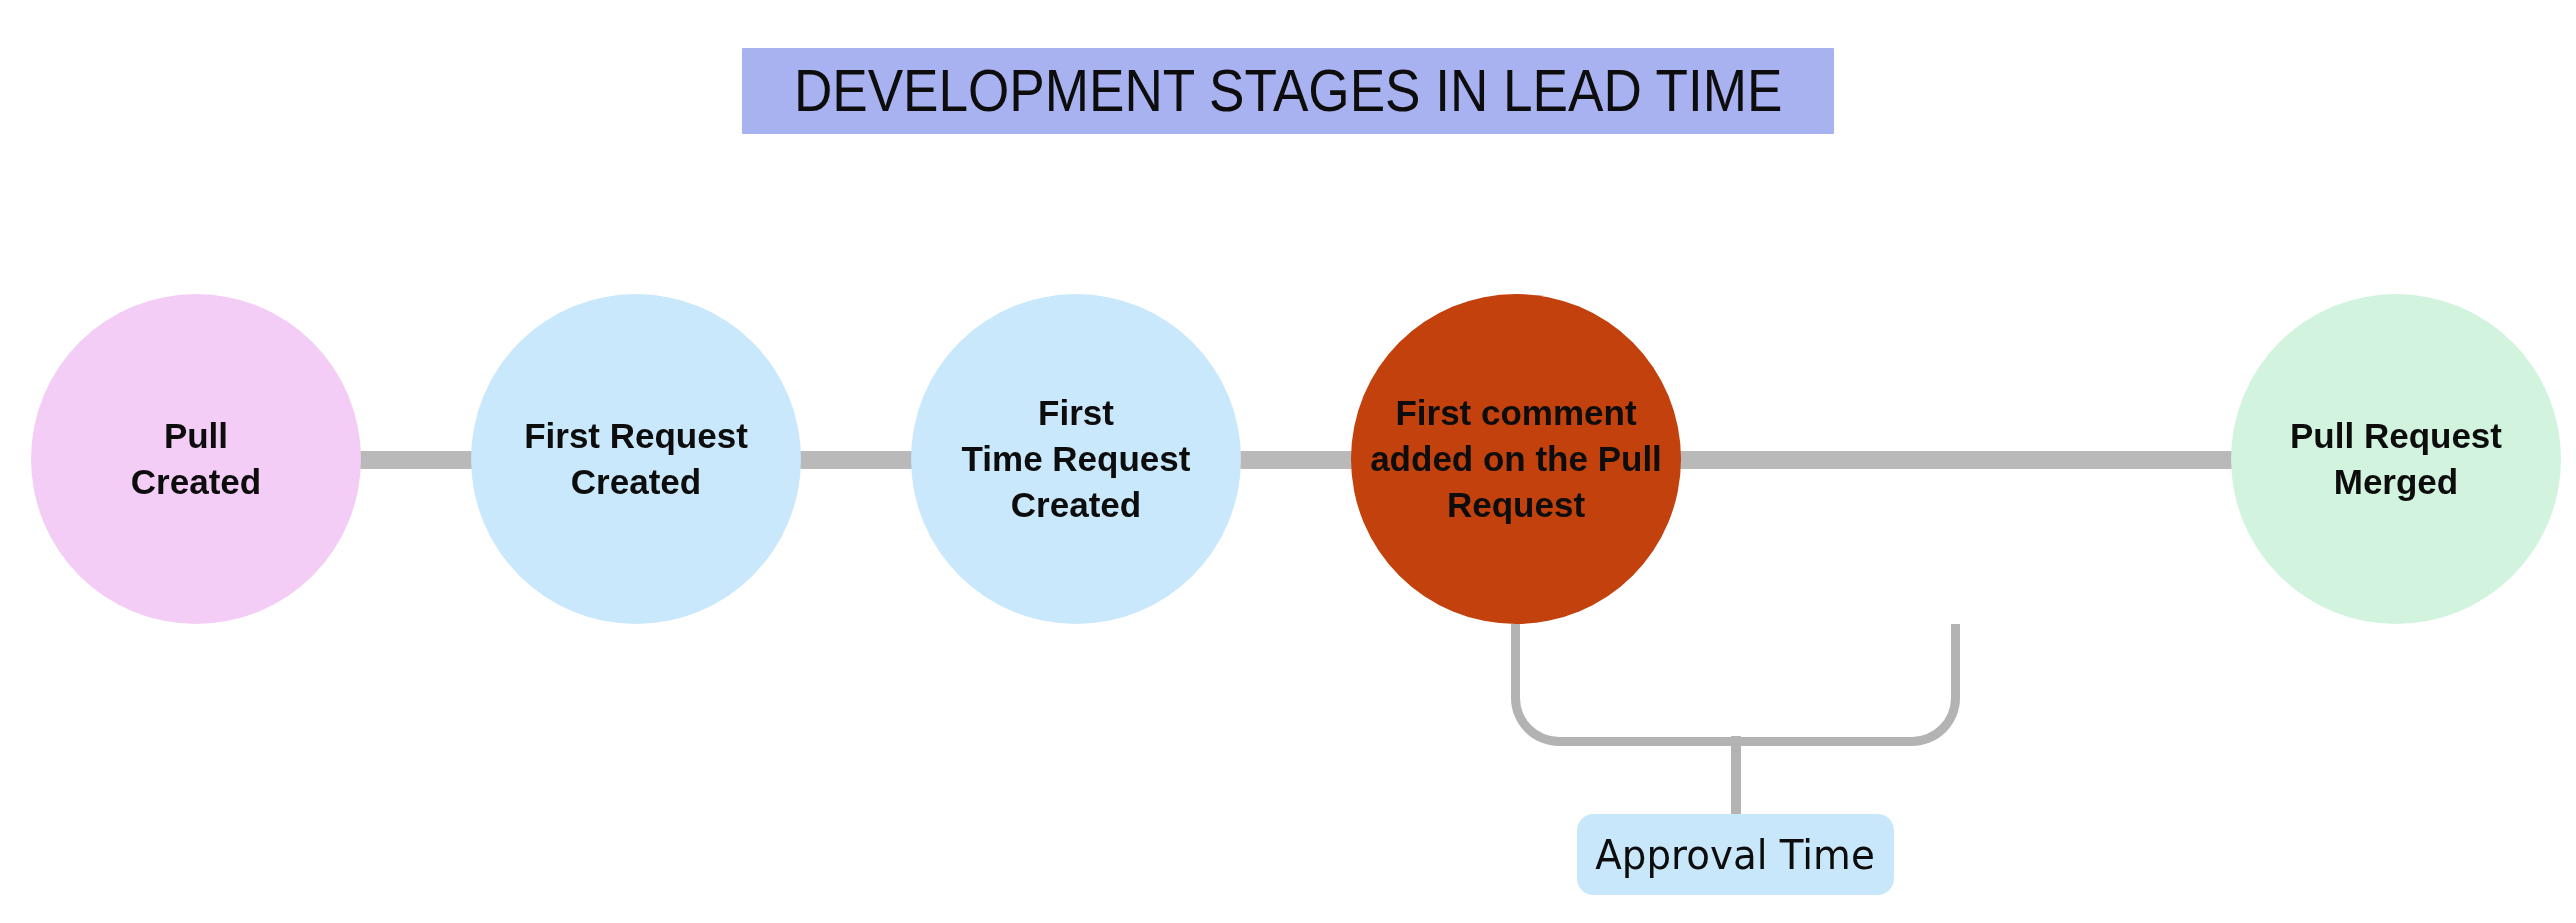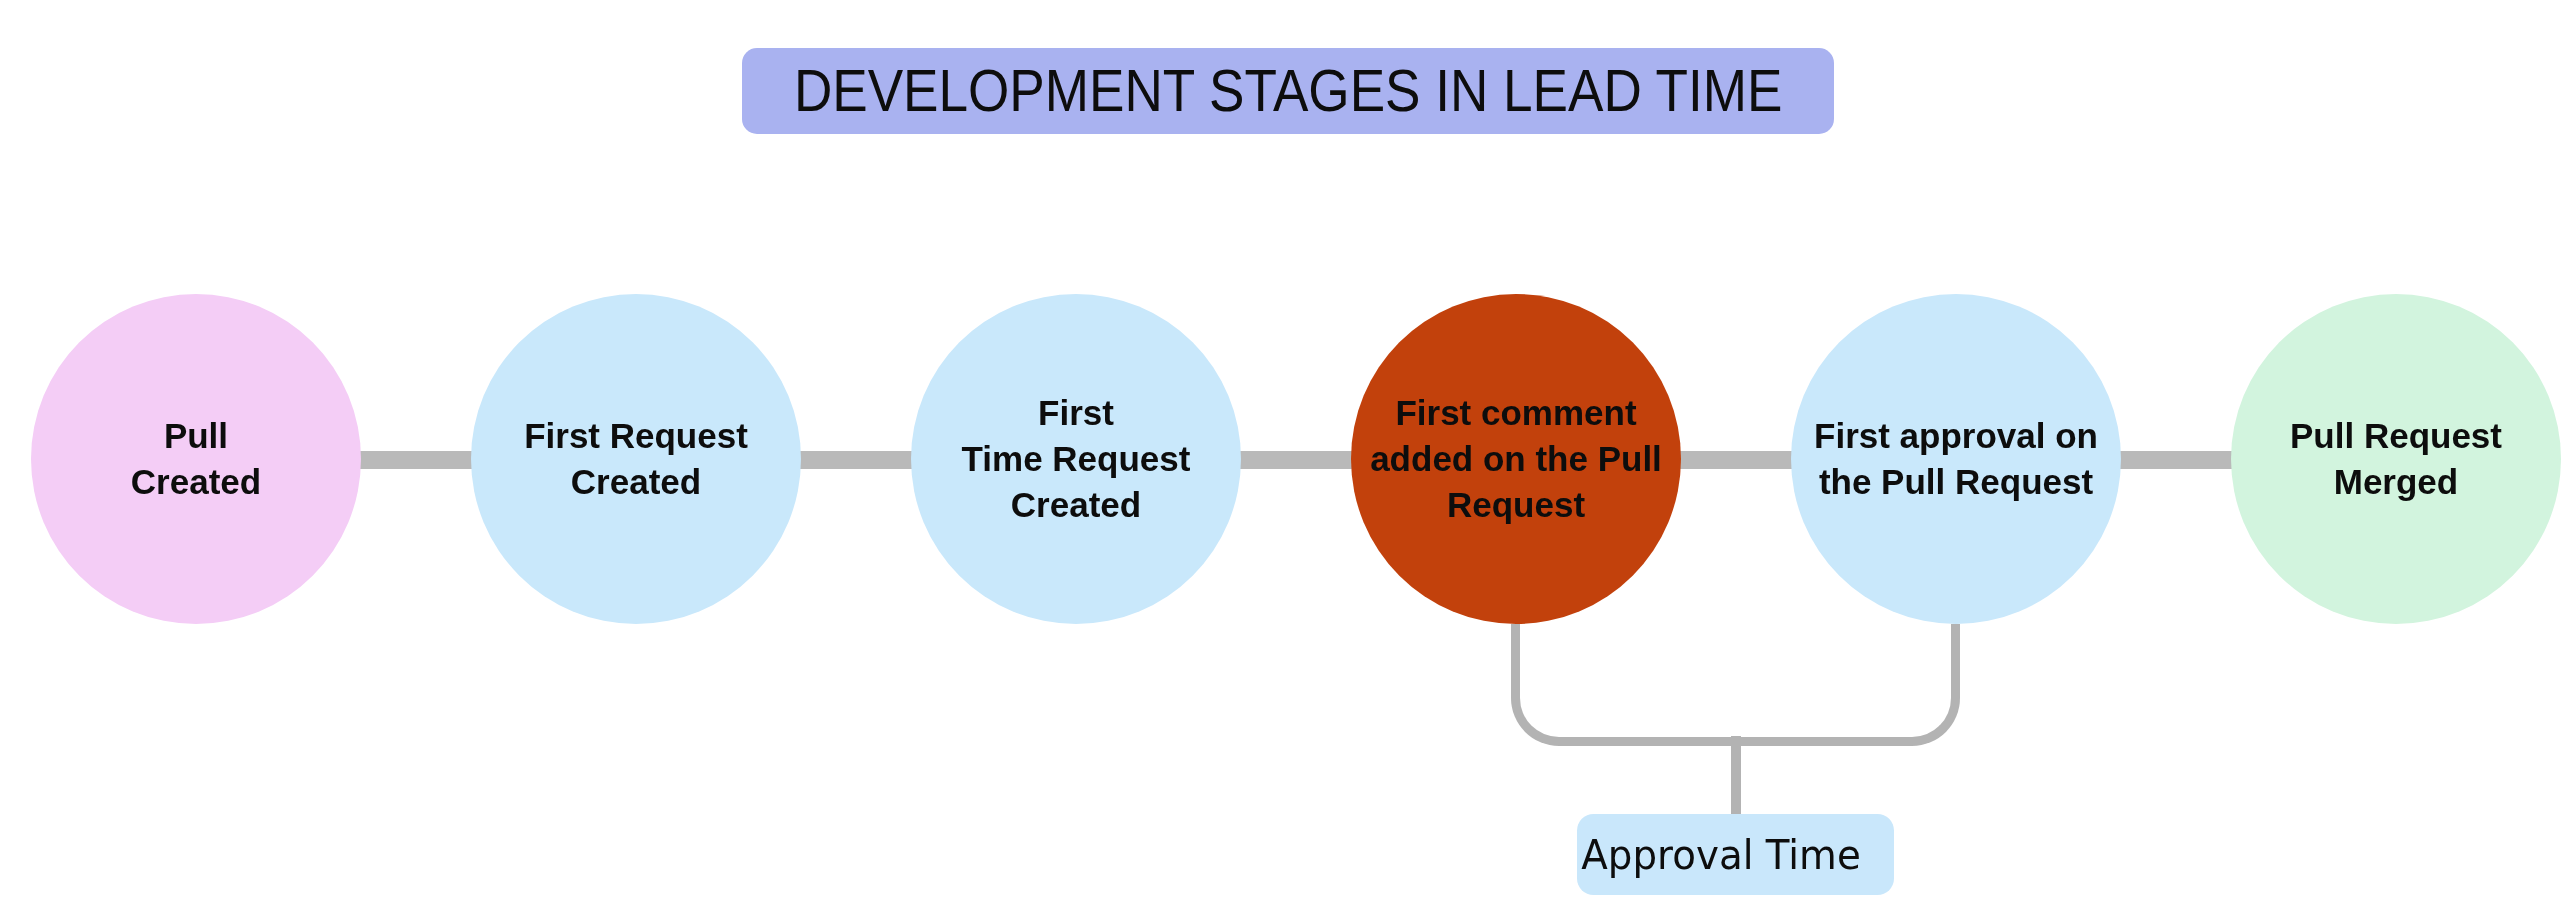--- a/index.html
+++ b/index.html
@@ -17,21 +17,21 @@
     color: #0d0d0d;
   }
 
   
   .title-box {
     position: absolute;
     left: 742px;
     top: 48px;
     width: 1092px;
     height: 86px;
-    border-radius: 15px;
+    border-radius: 1px;
     display: flex;
     align-items: center;
     justify-content: center;
   }
   .title-text {
     display: inline-block;
     font-size: 59px;
     font-weight: 400;
     letter-spacing: 0px;
     transform: scaleX(0.90);
@@ -96,21 +96,21 @@
   
   .approval-box {
     position: absolute;
     left: 1577px;
     top: 814px;
     width: 317px;
     height: 81px;
     border-radius: 16.5px;
     display: flex;
     align-items: center;
-    justify-content: flex-start;
+    justify-content: center;
   }
   .approval-text {
     display: inline-block;
     font-family: "DejaVu Sans", sans-serif;
     font-size: 40px;
     font-weight: 400;
     transform: scaleX(0.97);
     white-space: nowrap;
     color: #0d0d0d;
   }
@@ -141,24 +141,20 @@
 Time Request
 Created</span>
   </div>
 
   <div class="stage-circle" style="left: 1351px; background-color: #c2410c;">
     <span class="stage-label">First comment
 added on the Pull
 Request</span>
   </div>
 
-  <div class="stage-circle" style="left: 1791px; background-color: rgb(201, 232, 251);">
-    <span class="stage-label">First approval on
-the Pull Request</span>
-  </div>
 
   <div class="stage-circle" style="left: 2231px; background-color: rgb(210, 244, 222);">
     <span class="stage-label">Pull Request
 Merged</span>
   </div>
 
   <div class="bracket" style="border-color: rgb(179, 179, 179);"></div>
 
   <div class="bracket-stem" style="background-color: rgb(179, 179, 179);"></div>
 

